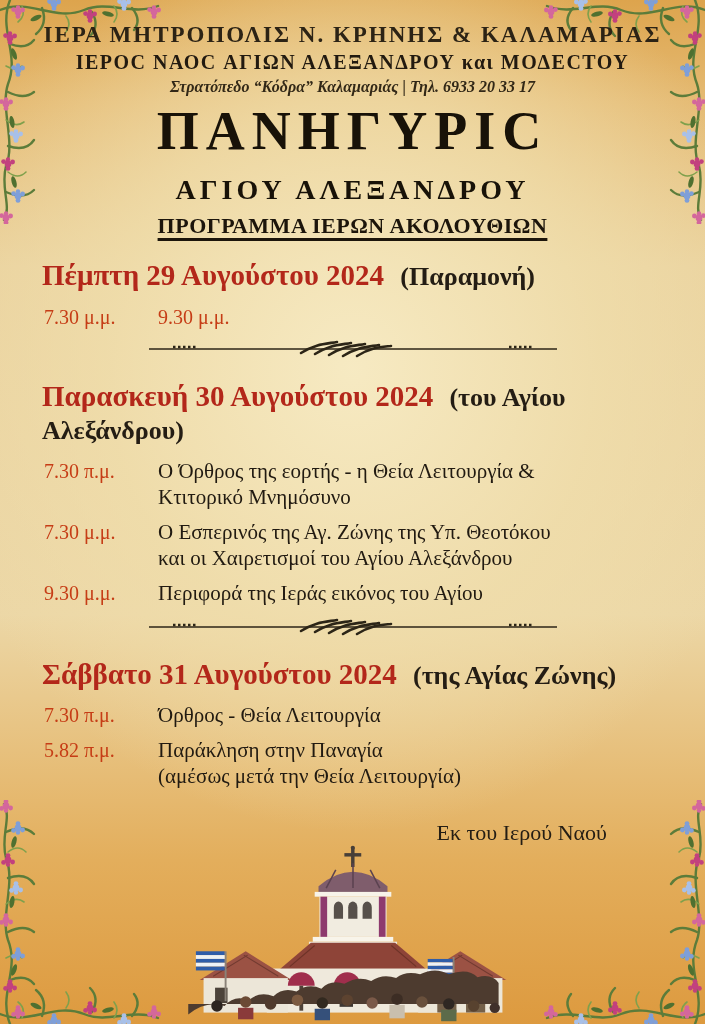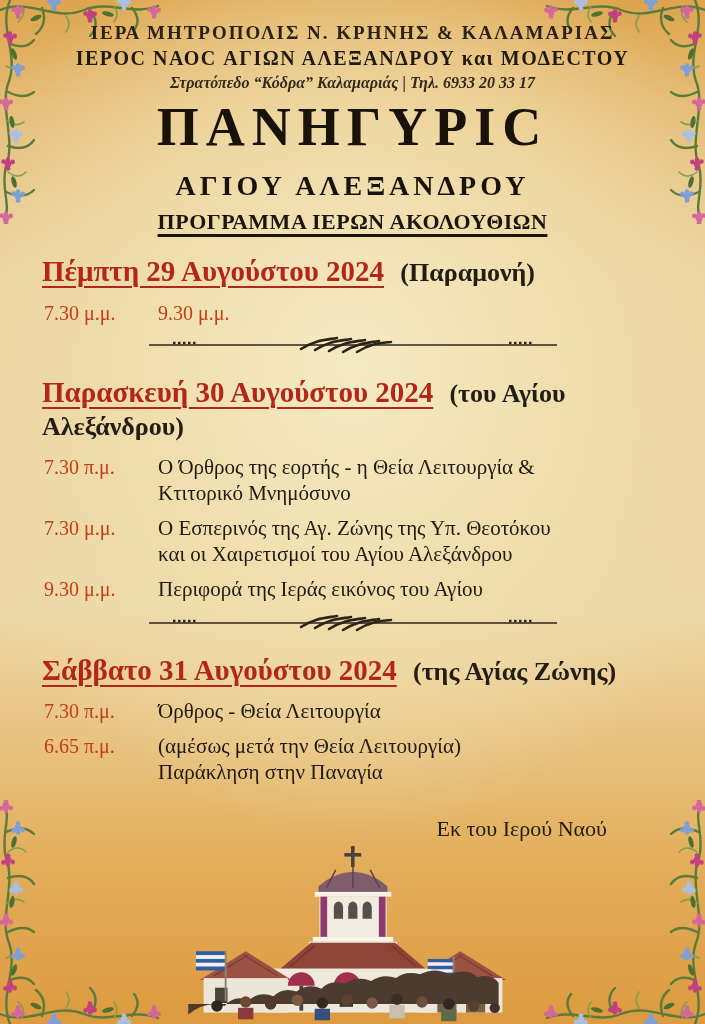--- a/index.html
+++ b/index.html
@@ -16,32 +16,32 @@
   }
   
   .corner{position:absolute;width:168px;height:228px;pointer-events:none;}
   .corner svg{width:100%;height:100%;}
   .tl{top:-4px;left:-4px;}
   .tr{top:-4px;right:-4px;transform:scaleX(-1);}
   .bl{bottom:-4px;left:-4px;transform:scaleY(-1);}
   .br{bottom:-4px;right:-4px;transform:scale(-1,-1);}
   
   .header{position:relative;text-align:center;padding-top:22px;z-index:2;}
-  .h-line1{font-size:19px;font-weight:bold;letter-spacing:2px;color:#2c2315;}
+  .h-line1{font-size:23px;font-weight:bold;letter-spacing:2px;color:#2c2315;}
   .h-line2{font-size:20px;font-weight:bold;letter-spacing:1.5px;margin-top:3px;color:#221a10;}
   .h-line3{font-size:16px;font-weight:bold;font-style:italic;margin-top:4px;color:#322817;}
   
   .title1{font-size:54px;line-height:1.02;font-weight:bold;letter-spacing:7px;margin-top:8px;color:#181208;}
   .title2{font-size:28px;line-height:1.05;font-weight:bold;letter-spacing:4px;margin-top:16px;color:#181208;}
   .subtitle{display:inline-block;font-size:22px;font-weight:bold;letter-spacing:.5px;margin-top:9px;color:#1c150b;
             text-decoration:underline;text-underline-offset:5px;text-decoration-thickness:2.5px;}
   
   .content{position:relative;z-index:2;padding:0 36px;}
   .day-head{margin:20px 0 11px 6px;font-size:29px;line-height:1.15;}
-  .day-date{color:#b3271a;text-decoration:underline;text-underline-offset:5px;text-decoration-thickness:2px;}
+  .day-date{color:#b3271a;text-underline-offset:5px;text-decoration-thickness:2px;}
   .day-note{color:#241d14;font-size:26px;margin-left:9px;}
   .events{display:grid;grid-template-columns:114px 1fr;row-gap:8px;margin-left:8px;}
   .time{color:#c63d16;font-size:20px;padding-top:2px;}
   .desc{font-size:21px;line-height:1.27;color:#211a11;}
   .route{text-align:center;margin:9px 0 0 0;}
   .route-title{display:inline-block;font-size:21px;color:#211a11;
                text-decoration:underline;text-underline-offset:4px;text-decoration-thickness:1.8px;}
   .route-line{font-size:22px;line-height:1.3;color:#211a11;}
   .divider{display:flex;justify-content:center;margin:9px 0 0 0;}
   
@@ -191,24 +191,24 @@
     <section>
       <h2 class="day-head">
         <span class="day-date">Σάββατο 31 Αυγούστου 2024</span>
         <span class="day-note">(της Αγίας Ζώνης)</span>
       </h2>
       <div class="events">
         <div class="time">7.30 π.μ.</div>
         <div class="desc">
           <div>Όρθρος - Θεία Λειτουργία</div>
         </div>
-        <div class="time">6.65 π.μ.</div>
-        <div class="desc">
+        <div class="time">5.82 π.μ.</div>
+        <div class="desc">
+          <div>Παράκληση στην Παναγία</div>
           <div>(αμέσως μετά την Θεία Λειτουργία)</div>
-          <div>Παράκληση στην Παναγία</div>
         </div>
       </div>
     </section>
 
     <div class="signature">Εκ του Ιερού Ναού</div>
   </div>
 
   <div class="church">
     <svg viewBox="0 0 380 190">
 

